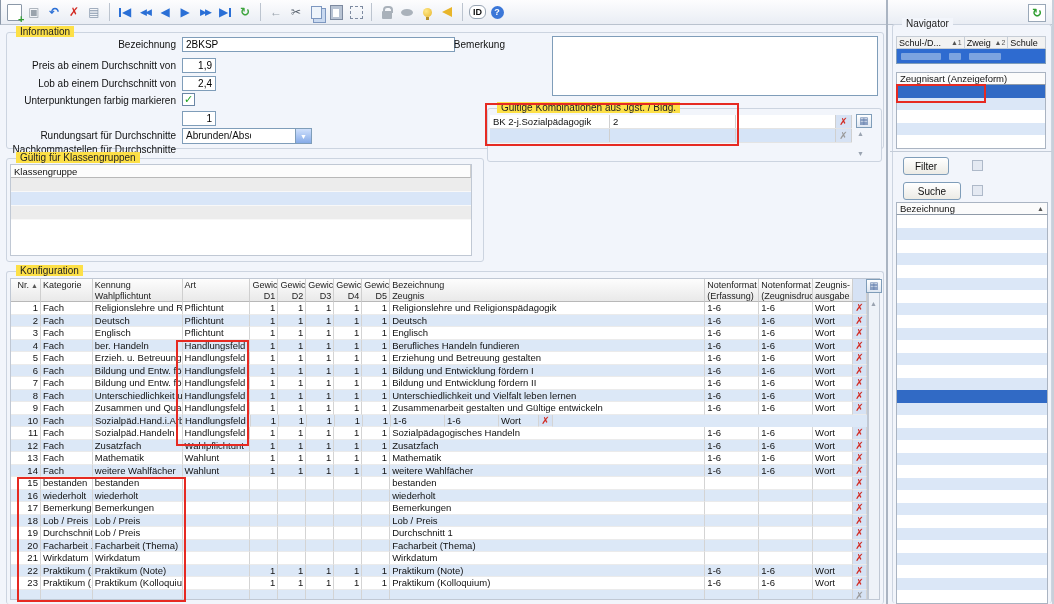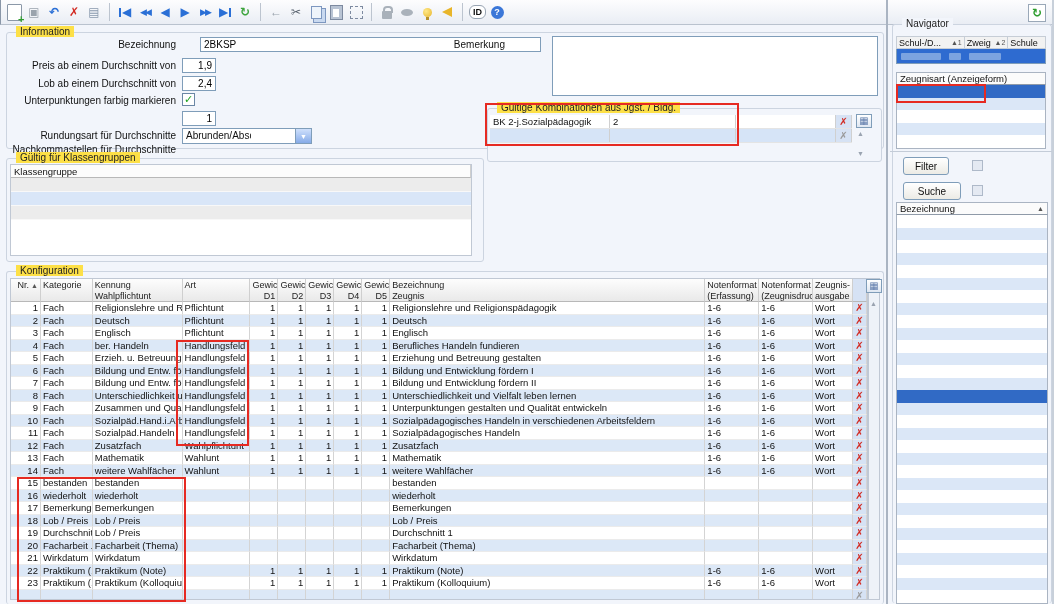--- a/index.html
+++ b/index.html
@@ -149,21 +149,21 @@
   <span class="tb-ico">
       <span class="help-ico">?</span>
     </span>
 </div>
 <span id="export-ico" class="abs">↻</span>
 
 <div class="abs groupbox" style="left:6px;top:32px;width:876px;height:115px;">
   <span class="gb-title">Information</span>
 </div>
 <span class="flabel" style="left:0;top:39px;width:176px;">Bezeichnung</span>
-<input class="txt" style="left: 200px; top: 37px; width: 341px;" value="2BKSP">
+<input class="txt" style="left: 182px; top: 37px; width: 273px;" value="2BKSP">
 <span class="flabel" style="left:0;top:60px;width:176px;">Preis ab einem Durchschnitt von</span>
 <input class="txt num" style="left: 182px; top: 58px; width: 34px;" value="1,9">
 <span class="flabel" style="left:0;top:78px;width:176px;">Lob ab einem Durchschnitt von</span>
 <input class="txt num" style="left: 182px; top: 76px; width: 34px;" value="2,4">
 <span class="flabel" style="left:0;top:95px;width:176px;">Unterpunktungen farbig markieren</span>
 <span class="cb" style="left:182px;top:93px;">
     <span>✓</span>
   </span>
 <span class="flabel" style="left:0;top:129px;width:176px;margin-top:15px;">Nachkommastellen für Durchschnitte</span>
 <input class="txt num" style="left: 182px; top: 111px; width: 34px;" value="1">
@@ -408,37 +408,36 @@
       <div class="crow">
         <span class="ccell c-nr">9</span>
         <span class="ccell c-kat">Fach</span>
         <span class="ccell c-ken">Zusammen und Qualität</span>
         <span class="ccell c-art">Handlungsfeld</span>
         <span class="ccell c-d">1</span>
         <span class="ccell c-d">1</span>
         <span class="ccell c-d">1</span>
         <span class="ccell c-d">1</span>
         <span class="ccell c-d">1</span>
-        <span class="ccell c-zeu">Unterpunktungen gestalten und Qualität entwickeln</span>
+        <span class="ccell c-zeu">Zusammenarbeit gestalten und Gültige entwickeln</span>
         <span class="ccell c-nfe">1-6</span>
         <span class="ccell c-nfz">1-6</span>
         <span class="ccell c-aus">Wort</span>
         <span class="ccell c-del"><span class="del-x red">✗</span></span>
       </div>
       <div class="crow alt">
         <span class="ccell c-nr">10</span>
         <span class="ccell c-kat">Fach</span>
         <span class="ccell c-ken">Sozialpäd.Hand.i.Arb.f.</span>
         <span class="ccell c-art">Handlungsfeld</span>
         <span class="ccell c-d">1</span>
         <span class="ccell c-d">1</span>
         <span class="ccell c-d">1</span>
         <span class="ccell c-d">1</span>
         <span class="ccell c-d">1</span>
-        <span class="ccell c-zeu">Sozialpädagogisches Handeln in verschiedenen Arbeitsfeldern</span>
         <span class="ccell c-nfe">1-6</span>
         <span class="ccell c-nfz">1-6</span>
         <span class="ccell c-aus">Wort</span>
         <span class="ccell c-del"><span class="del-x red">✗</span></span>
       </div>
       <div class="crow">
         <span class="ccell c-nr">11</span>
         <span class="ccell c-kat">Fach</span>
         <span class="ccell c-ken">Sozialpäd.Handeln</span>
         <span class="ccell c-art">Handlungsfeld</span>

